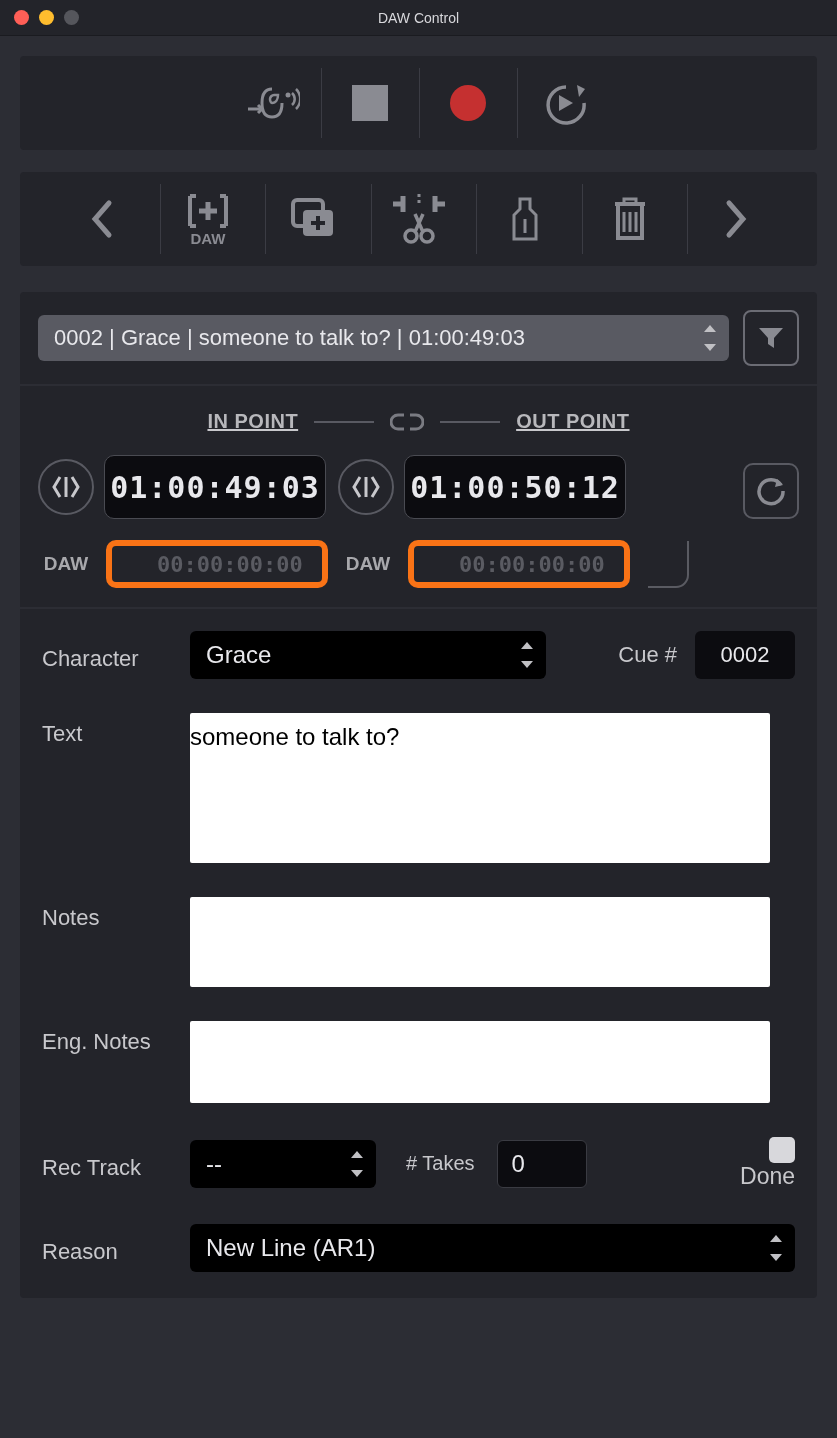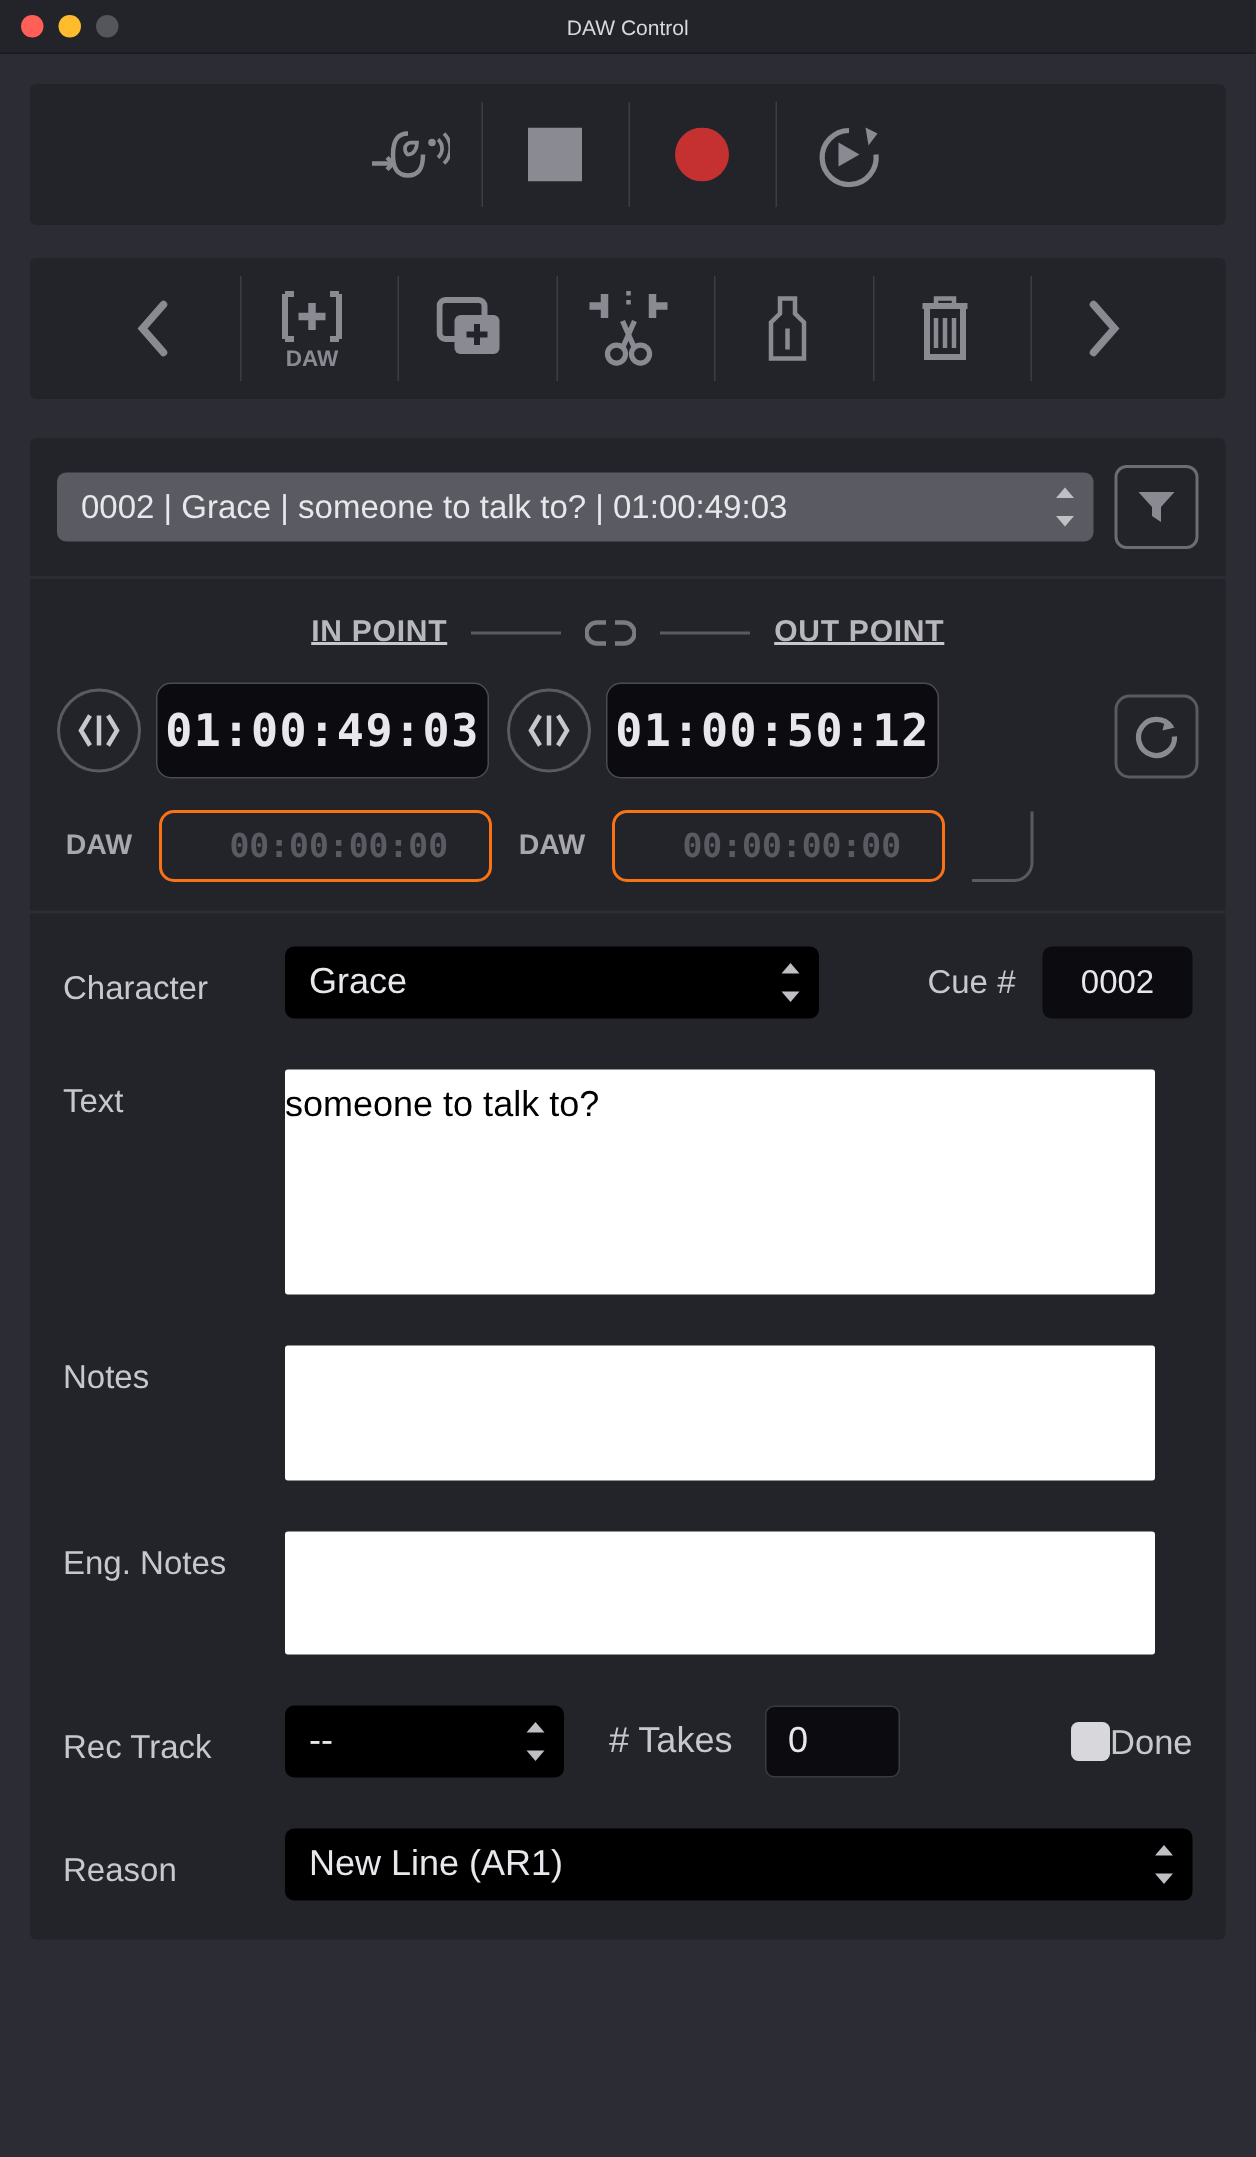--- a/index.html
+++ b/index.html
@@ -204,21 +204,21 @@
     margin-top: 20px;
   }
   .daw-label {
     width: 56px;
     text-align: center;
     font-size: 19px;
     font-weight: 700;
     color: #a8a8ac;
   }
   .daw-tc {
-    border: 2px solid #f97316;
+    border: 6px solid #f97316;
     border-radius: 10px;
     width: 222px;
     height: 48px;
     display: flex;
     align-items: center;
     gap: 14px;
     padding: 0 31px;
     background: #23242a;
   }
   .daw-tc-val {
@@ -289,37 +289,38 @@
   .text-area-small { height: 82px; }
   .rec-track-select {
     width: 186px;
   }
   .takes-group {
     display: flex;
     align-items: center;
     gap: 22px;
     margin-left: 30px;
   }
-  .takes-label { font-size: 24px; color: #c8c8cc; }
+  .takes-label { font-size: 20px; color: #c8c8cc; }
   .takes-val {
     background: #0c0c10;
     border: 1px solid #3a3b42;
     border-radius: 6px;
     width: 90px;
     height: 48px;
     display: flex;
     align-items: center;
     padding: 0 14px;
     font-size: 24px;
     color: #e8e8ec;
   }
   .done-group {
     display: flex;
-    align-items: center;
+    align-items: flex-end;
     margin-left: auto;
+    flex-direction: column;
   }
   .checkbox {
     width: 26px; height: 26px;
     background: #d8d8dc;
     border-radius: 5px;
   }
   .done-label { font-size: 23px; color: #c8c8cc; }
   .reason-select { flex: 1; }
   svg { display: block; }
   .link-icon { display:flex; align-items:center; }

